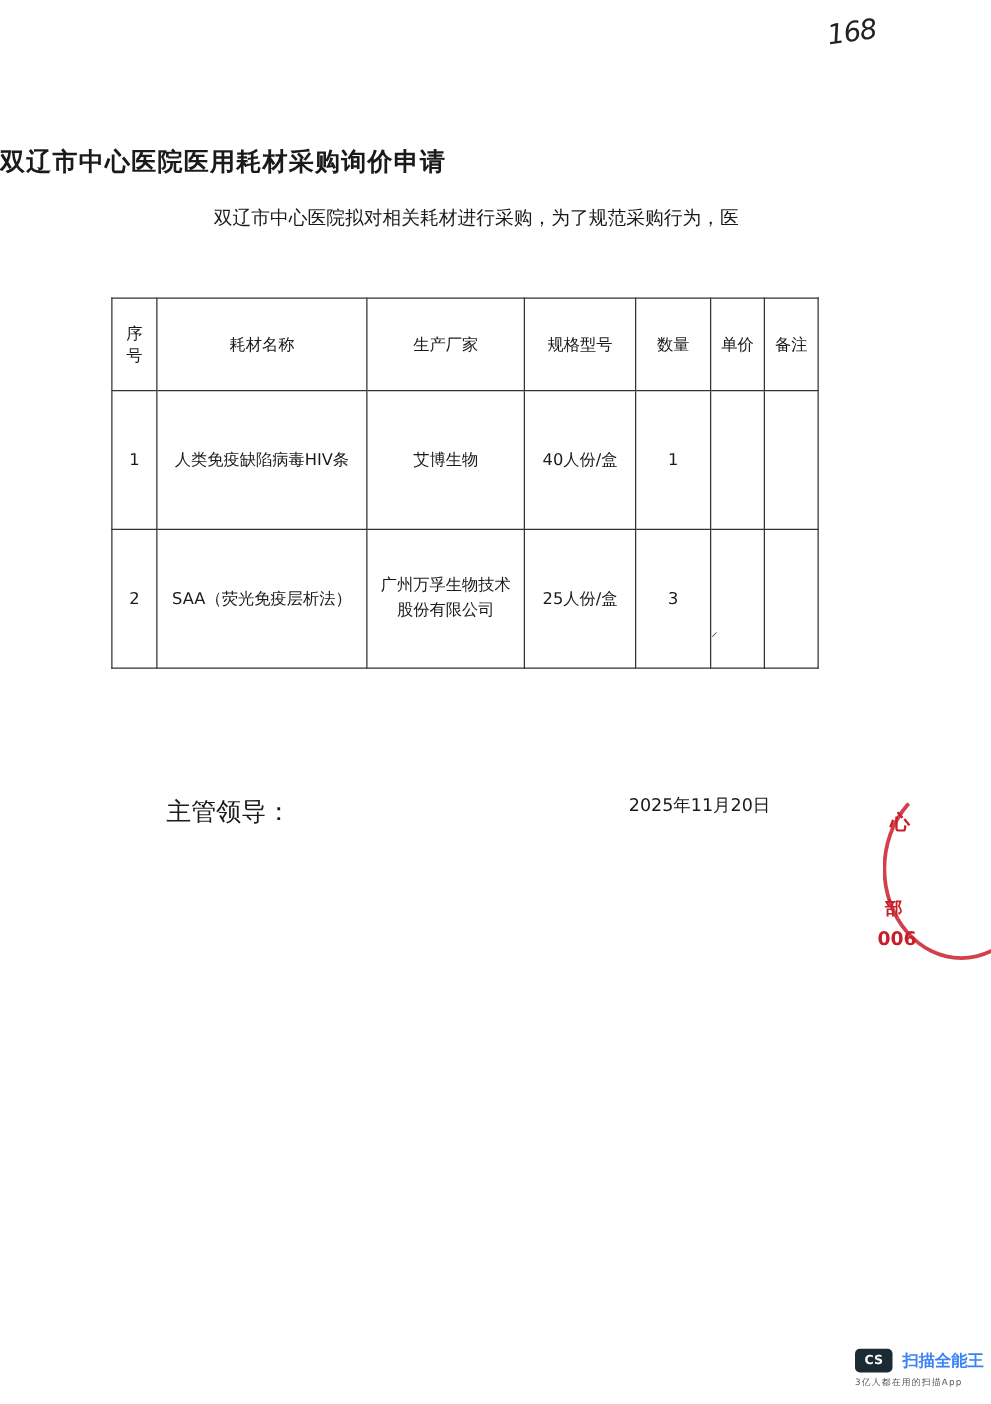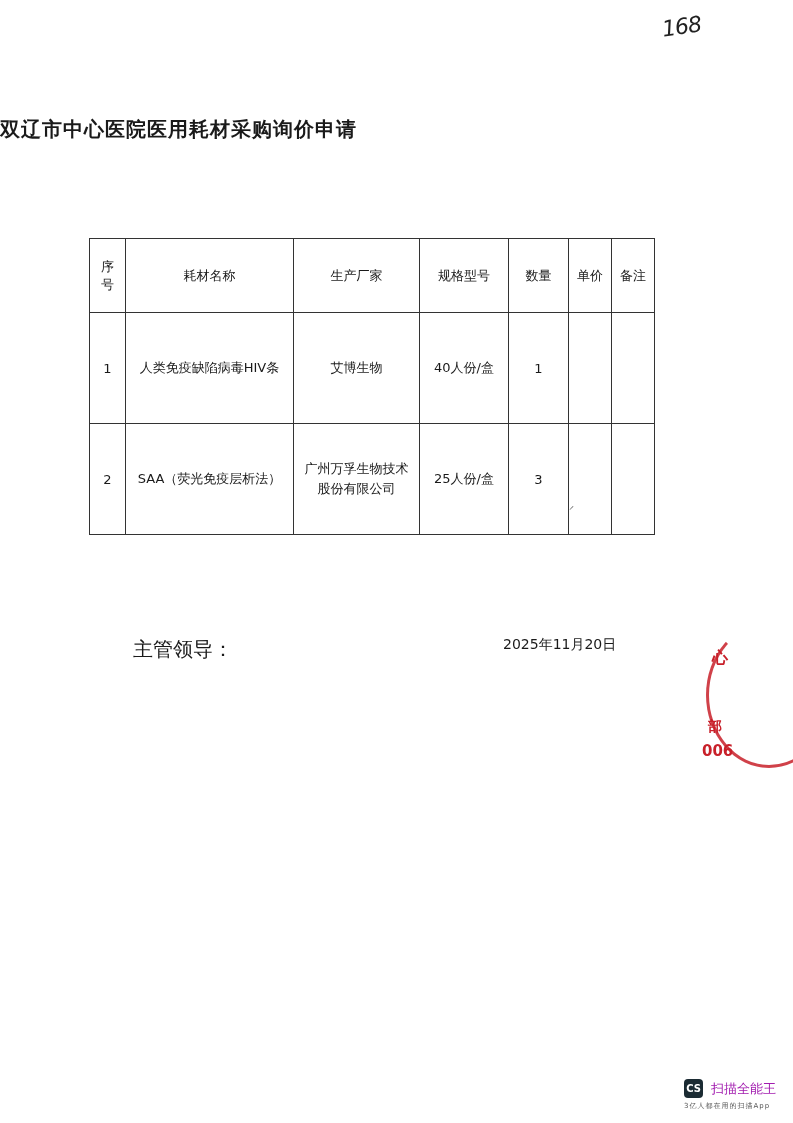--- a/index.html
+++ b/index.html
@@ -40,34 +40,35 @@
   }
   .stamp .arc {
     position:absolute; left:6px; top:0; width:120px; height:140px; border:3px solid #c8202a;
     border-radius:50%; border-right-color:transparent; border-top-color:transparent; opacity:0.85;
   }
   .stamp .s1 { position:absolute; left:12px; top:26px; font-size:16px; }
   .stamp .s2 { position:absolute; left:8px; top:96px; font-size:14px; }
   .stamp .s3 { position:absolute; left:2px; top:120px; font-size:15px; }
   .watermark { position:absolute; left:684px; top:1078px; font-family:"DejaVu Sans", sans-serif; }
   .wm-logo {
-    display:inline-block; width:19px; height:19px; background:#1b2b33; color:#fff; border-radius:4px;
+    display:inline-block; width:30px; height:19px; background:#1b2b33; color:#fff; border-radius:4px;
     font-size:10px; font-weight:bold; text-align:center; line-height:19px; vertical-align:middle;
   }
-  .wm-name { font-size:13px; font-weight:normal; color:#a21caf; vertical-align:middle; margin-left:3px; }
+  .wm-name { font-size:13px; font-weight:bold; color:#3b82f6; vertical-align:middle; margin-left:3px; }
   .wm-sub { font-size:7px; color:#555; margin-top:3px; letter-spacing:1px; }
 </style>
 </head>
 <body>
 
 <div class="handnote">168</div>
 
 <div class="title">双辽市中心医院医用耗材采购询价申请</div>
 
 <div class="intro">
+  <span class="l1">双辽市中心医院拟对相关耗材进行采购，为了规范采购行为，医</span>
 </div>
 
 <table class="items">
   <thead>
     <tr>
       <th class="c0"><span>序<br>号</span></th>
       <th class="c1">耗材名称</th>
       <th class="c2">生产厂家</th>
       <th class="c3">规格型号</th>
       <th class="c4">数量</th>

